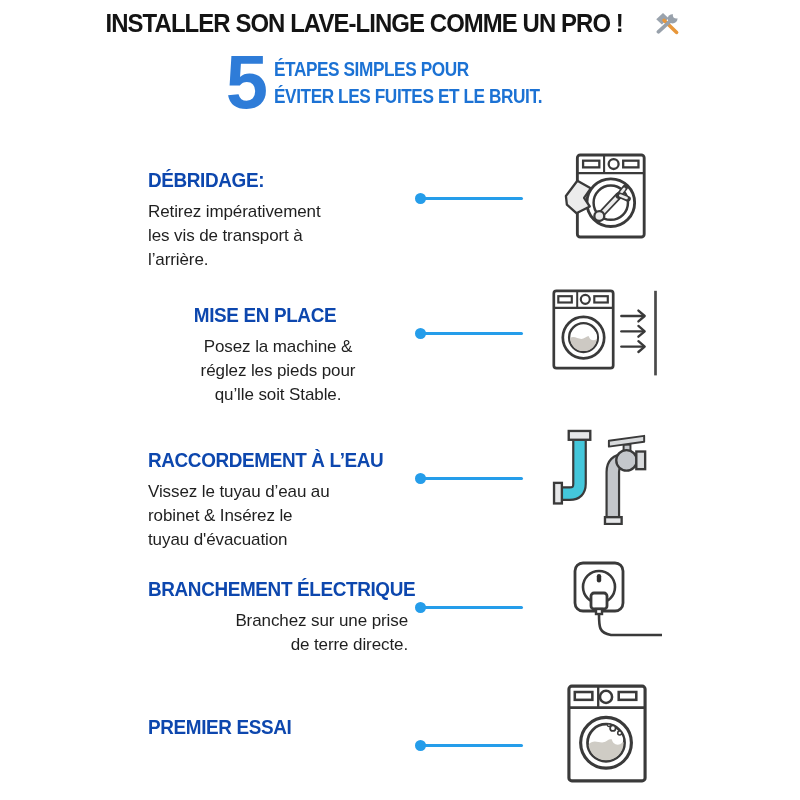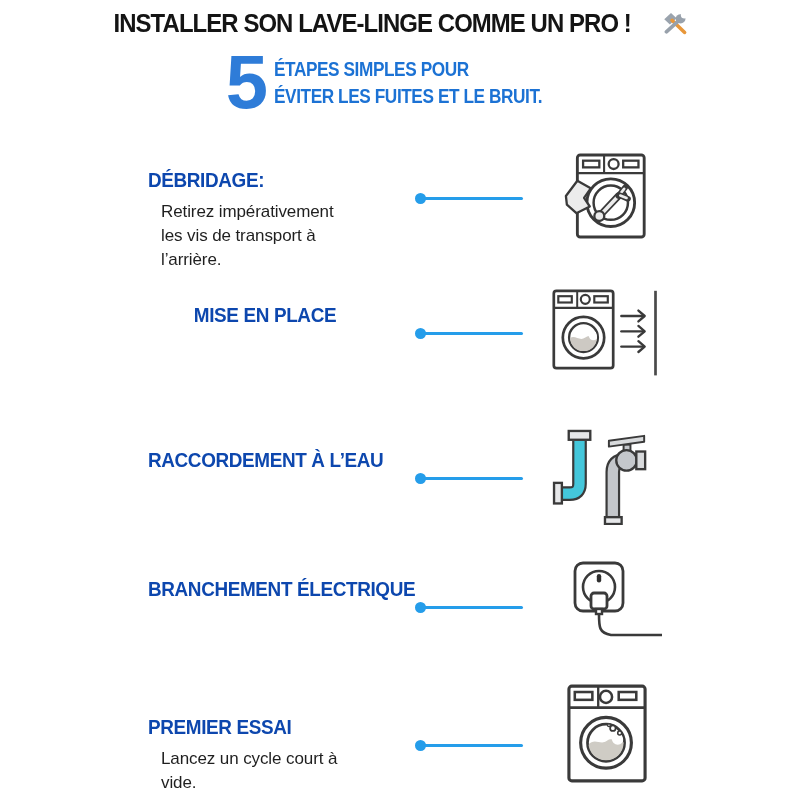--- a/index.html
+++ b/index.html
@@ -2,21 +2,21 @@
 <html><head>
 <meta charset="utf-8">
 <style>
   html,body{margin:0;padding:0;background:#fff;}
   .canvas{
     position:relative;width:800px;height:800px;background:#fff;overflow:hidden;
     font-family:"Liberation Sans", sans-serif;
   }
   
   .title-row{
-    position:absolute;top:8px;left:8px;width:764px;
+    position:absolute;top:8px;left:0;width:764px;
     display:flex;justify-content:center;align-items:center;gap:9px;
   }
   .page-title{
     font-size:26px;font-weight:bold;letter-spacing:-1px;color:#141414;
     white-space:nowrap;transform:scaleX(.92);transform-origin:center;
   }
   .title-icon{display:inline-flex;transform:scaleX(1.08);}
   
   .intro{
     position:absolute;top:50px;left:0;width:800px;
@@ -34,21 +34,21 @@
   }
   
   .step{position:absolute;left:8px;width:800px;height:140px;}
   .step-txt{position:absolute;left:140px;width:260px;}
   .step-title{
     margin:0;font-size:21px;line-height:24px;font-weight:bold;color:#0d47ae;
     letter-spacing:-.4px;white-space:nowrap;
     transform:scaleX(.9);transform-origin:left top;
   }
   .step-body{
-    margin:8px 13px 0;font-size:17px;line-height:24px;color:#1f1f1f;
+    margin:8px 0 0;font-size:17px;line-height:24px;color:#1f1f1f;
     letter-spacing:-.1px;white-space:pre-line;
   }
   .connector{position:absolute;left:407px;top:25px;width:110px;height:11px;}
   .connector .dot{
     position:absolute;left:0;top:0;width:11px;height:11px;border-radius:50%;
     background:#259dea;
   }
   .connector .line{
     position:absolute;left:6px;top:4px;width:102px;height:3px;
     background:#259dea;border-radius:2px;
@@ -114,20 +114,23 @@
         <line x1="58" y1="45" x2="63" y2="38.5" stroke="#ececec" stroke-width="2.8" stroke-linecap="round"></line>
         <line x1="58" y1="45" x2="67" y2="49" stroke="#3a3a3a" stroke-width="6" stroke-linecap="round"></line>
         <line x1="59" y1="45.5" x2="65.5" y2="48" stroke="#ececec" stroke-width="2.8" stroke-linecap="round"></line>
       </svg>
     </div>
   </section>
 
   <section class="step" id="step2">
     <div class="step-txt">
       <h2 class="step-title">MISE EN PLACE</h2>
+      <p class="step-body">Posez la machine &amp;
+réglez les pieds pour
+qu’lle soit Stable.</p>
     </div>
     <div class="connector">
       <span class="dot"></span>
       <span class="line"></span>
     </div>
     <div class="step-icon">
       <svg width="110" height="90" viewBox="0 0 122 100">
         <defs>
             <clipPath id="drum2">
               <circle cx="36" cy="54" r="15"></circle>
@@ -154,20 +157,23 @@
             <path d="M97 58 L104 64 L97 70"></path>
         </g>
         <line x1="116" y1="2" x2="116" y2="96" stroke="#4a4a4a" stroke-width="3"></line>
       </svg>
     </div>
   </section>
 
   <section class="step" id="step3">
     <div class="step-txt">
       <h2 class="step-title">RACCORDEMENT À L’EAU</h2>
+      <p class="step-body">Vissez le tuyau d’eau au
+robinet &amp; Insérez le
+tuyau d'évacuation</p>
     </div>
     <div class="connector">
       <span class="dot"></span>
       <span class="line"></span>
     </div>
     <div class="step-icon">
       <svg width="104" height="96" viewBox="0 0 106 98">
 
         <path d="M28 12 L28 56 Q28 66 18 66 L6 66" fill="none" stroke="#3a3a3a" stroke-width="15" stroke-linejoin="round"></path>
         <path d="M28 12 L28 56 Q28 66 18 66 L6 66" fill="none" stroke="#44c7db" stroke-width="10.5" stroke-linejoin="round"></path>
@@ -181,42 +187,42 @@
         <circle cx="76" cy="32" r="10.5" fill="#c4c7cb" stroke="#3a3a3a" stroke-width="2.4"></circle>
         <rect x="86" y="23" width="9" height="18" fill="#d8dadc" stroke="#3a3a3a" stroke-width="2.4"></rect>
         <rect x="54" y="90" width="17" height="7" fill="#e6e7e9" stroke="#3a3a3a" stroke-width="2.4"></rect>
       </svg>
     </div>
   </section>
 
   <section class="step" id="step4">
     <div class="step-txt">
       <h2 class="step-title">BRANCHEMENT ÉLECTRIQUE</h2>
+      <p class="step-body">Branchez sur une prise
+de terre directe.</p>
     </div>
     <div class="connector">
       <span class="dot"></span>
       <span class="line"></span>
     </div>
     <div class="step-icon">
       <svg width="100" height="88" viewBox="0 0 100 88">
         <rect x="10" y="2" width="48" height="48" rx="8" fill="#fff" stroke="#3a3a3a" stroke-width="2.8"></rect>
         <circle cx="34" cy="26" r="16" fill="#fff" stroke="#3a3a3a" stroke-width="2.6"></circle>
         <rect x="31.8" y="13" width="4.4" height="8.5" rx="2.2" fill="#2f2f2f"></rect>
         <rect x="26" y="32" width="16" height="16" rx="3" fill="#fff" stroke="#3a3a3a" stroke-width="2.8"></rect>
         <rect x="31" y="48" width="6" height="5" fill="#fff" stroke="#3a3a3a" stroke-width="2.4"></rect>
         <path d="M34 53 C34 66,34 72,46 74 L97 74" fill="none" stroke="#3a3a3a" stroke-width="2.6"></path>
       </svg>
     </div>
   </section>
 
   <section class="step" id="step5">
     <div class="step-txt">
       <h2 class="step-title">PREMIER ESSAI</h2>
-      <p class="step-body">Lancez un cycle court à
-vide.</p>
     </div>
     <div class="connector">
       <span class="dot"></span>
       <span class="line"></span>
     </div>
     <div class="step-icon">
       <svg width="82" height="100" viewBox="0 0 84 102">
         <defs>
             <clipPath id="drum5">
               <circle cx="41" cy="60" r="18"></circle>

